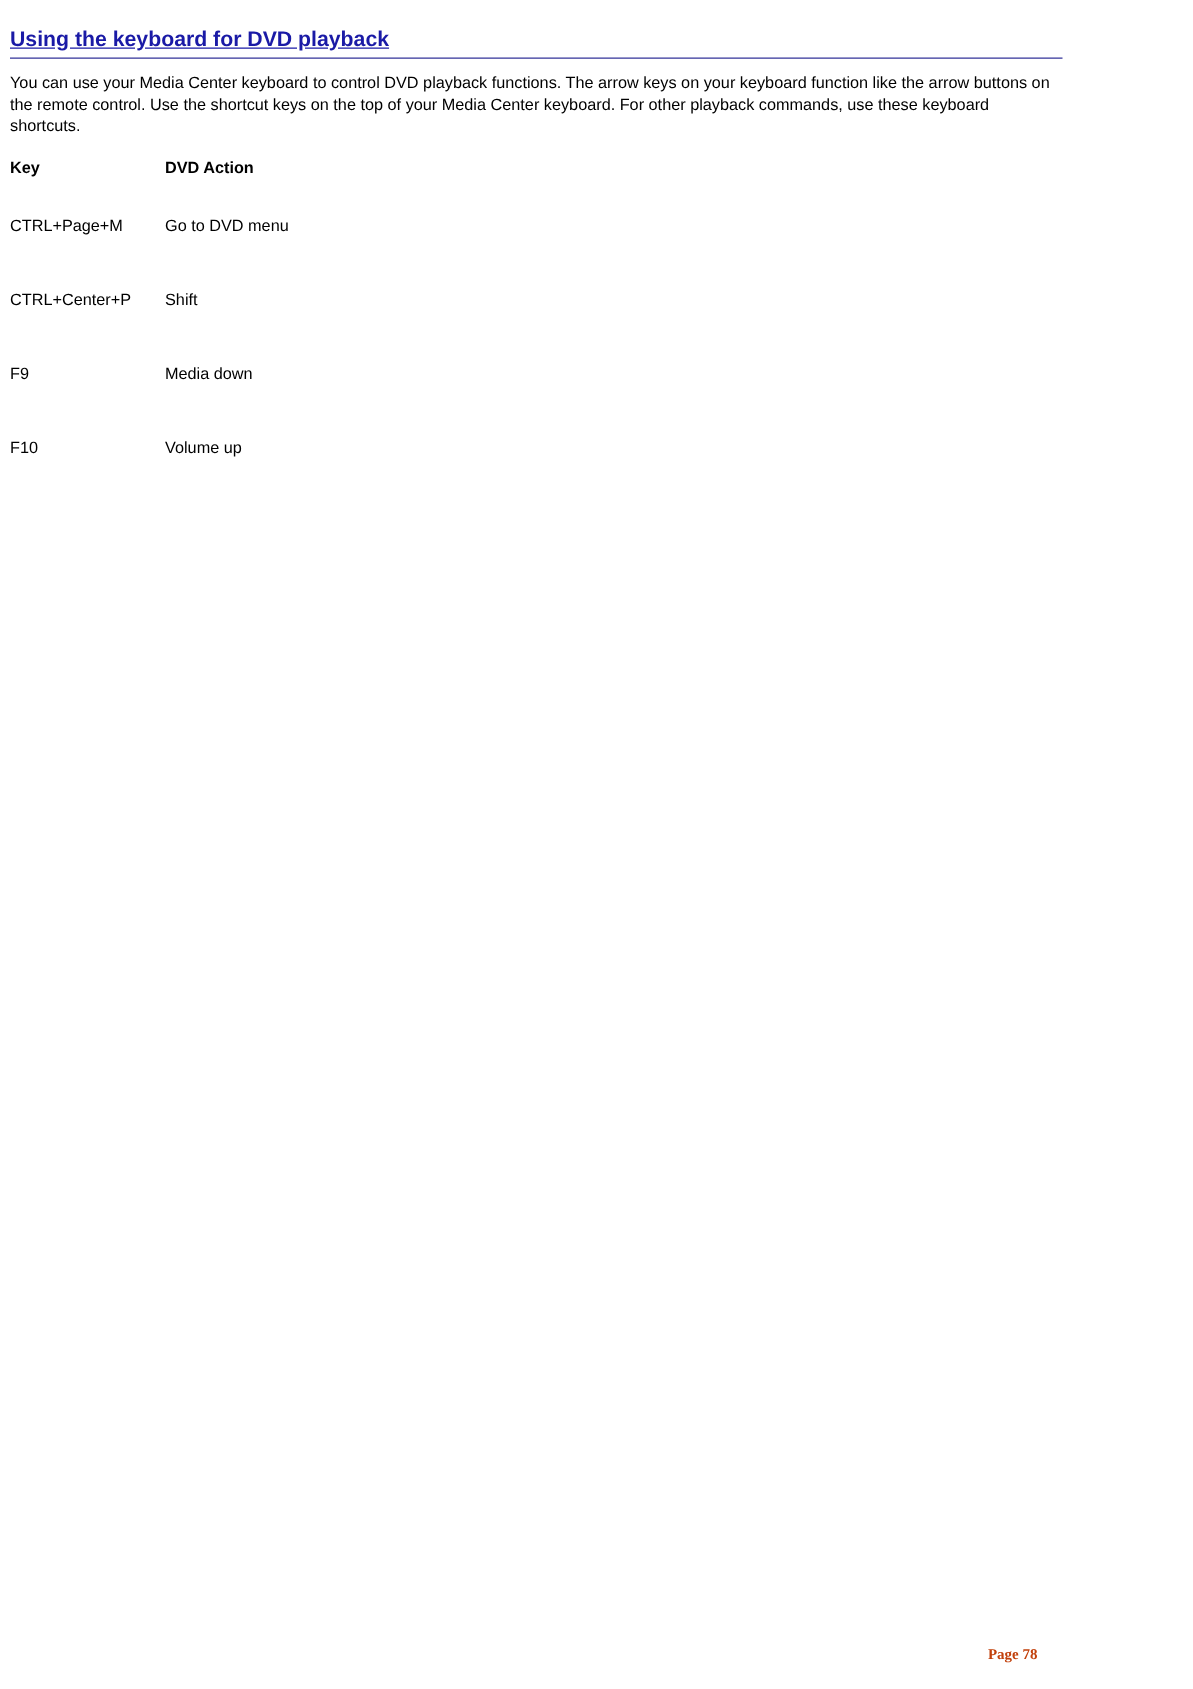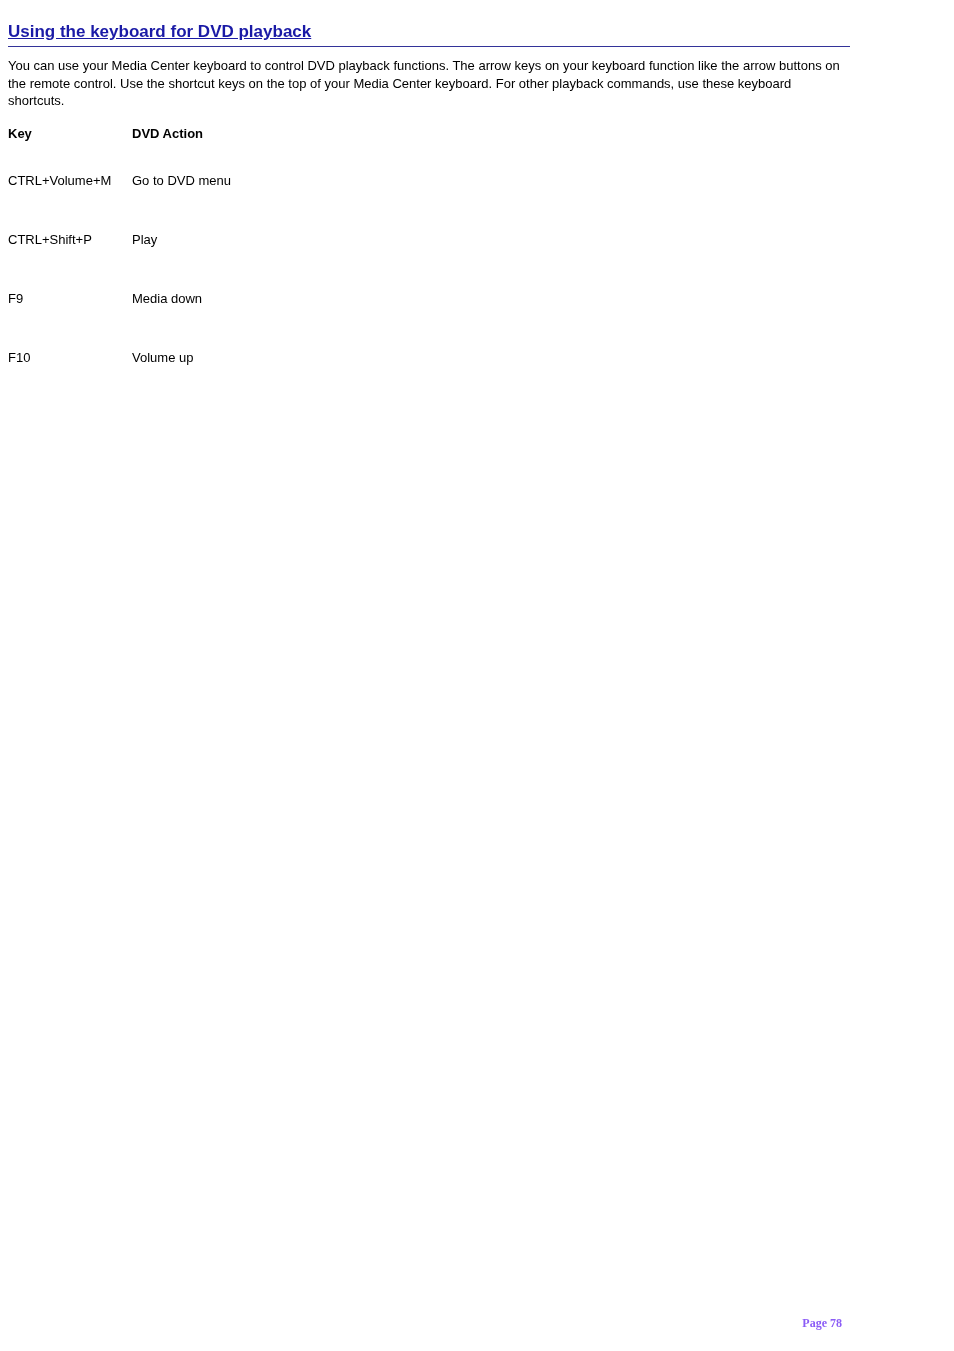--- a/index.html
+++ b/index.html
@@ -50,24 +50,24 @@
     padding: 22px 0;
     vertical-align: top;
   }
   table.shortcuts .col-key {
     width: 118px;
     padding-right: 6px;
   }
   .footer {
     position: absolute;
     bottom: 20px;
-    right: 16px;
+    right: 28px;
     font-family: "Times New Roman", Times, serif;
     font-size: 12px;
-    color: #8b5cf6;
+    color: #c2410c;
   }
   .footer .label {
     font-weight: bold;
   }
   .footer .num {
     font-weight: bold;
   }
 </style>
 </head>
 <body>
@@ -81,26 +81,26 @@
 
   <table class="shortcuts">
     <thead>
       <tr>
         <th class="col-key">Key</th>
         <th>DVD Action</th>
       </tr>
     </thead>
     <tbody>
       <tr>
-        <td class="col-key">CTRL+Volume+M</td>
+        <td class="col-key">CTRL+Page+M</td>
         <td><span>Go to DVD menu</span><b></b><span></span></td>
       </tr>
       <tr>
-        <td class="col-key">CTRL+Shift+P</td>
-        <td><span>Play</span><b></b><span></span></td>
+        <td class="col-key">CTRL+Center+P</td>
+        <td><span>Shift</span><b></b><span></span></td>
       </tr>
       <tr>
         <td class="col-key">F9</td>
         <td><span>Media down</span><b></b><span></span></td>
       </tr>
       <tr>
         <td class="col-key">F10</td>
         <td><span>Volume up</span><b></b><span></span></td>
       </tr>
     </tbody>

